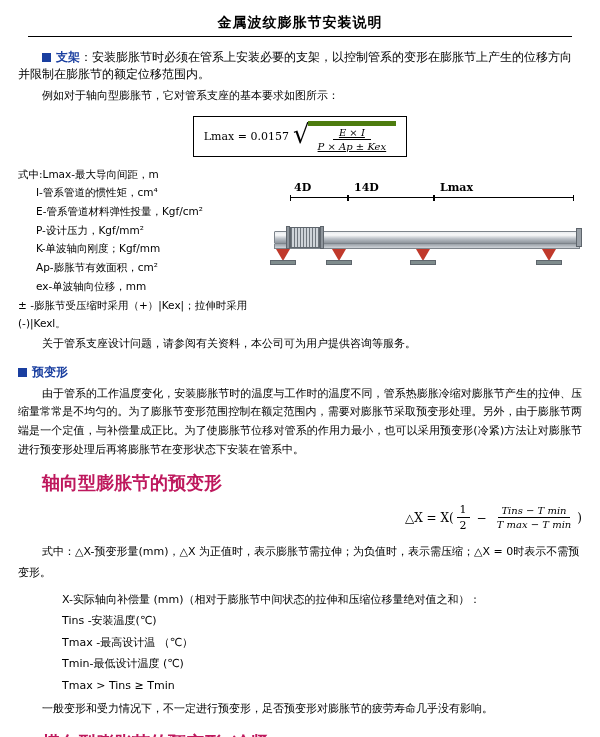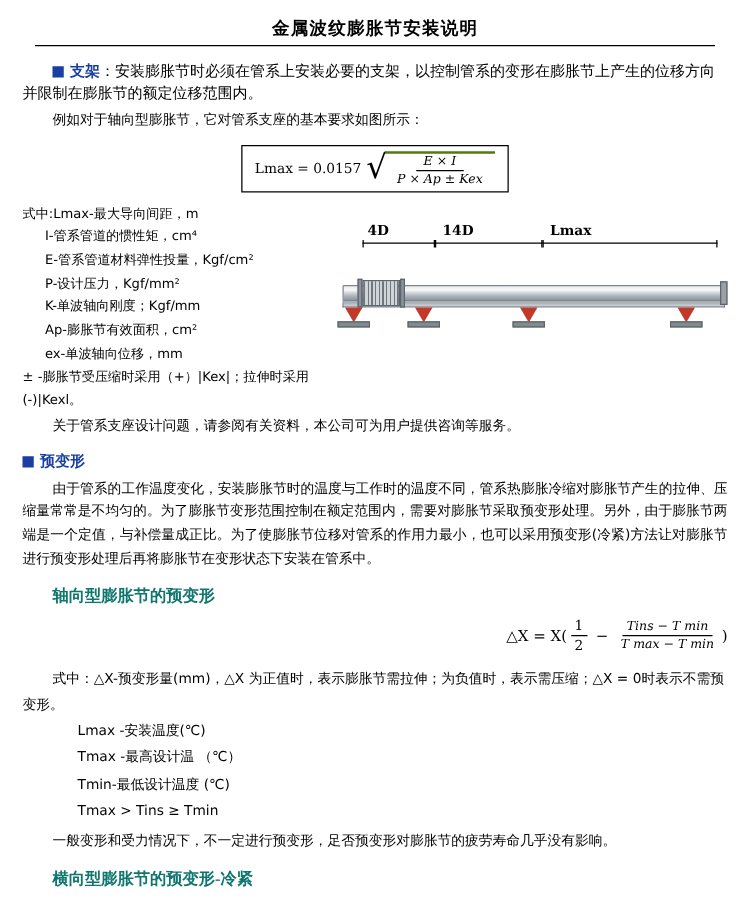--- a/index.html
+++ b/index.html
@@ -47,53 +47,54 @@
     display: inline-block;
     width: 9px; height: 9px;
     background: #1a3fa0;
     margin-right: 5px;
     vertical-align: -1px;
   }
   .sec-head.inline-para { font-weight: bold; }
   .sec-head-run { font-weight: normal; color: #000; }
 
   .sub-head {
-    font-size: 13px;
+    font-size: 18px;
     font-weight: bold;
-    color: #0f766e;
+    color: #be185d;
     margin: 12px 0 6px 0;
     text-indent: 24px;
-    font-family: Liberation Serif, serif;
+    font-family: Liberation Mono, monospace;
   }
 
   
   .formula-wrap {
     display: flex;
     justify-content: center;
     margin: 10px 0 8px 0;
   }
   .formula-box {
     border: 1px solid #000;
     padding: 4px 10px 4px 10px;
     display: inline-flex;
     align-items: center;
     font-size: 11px;
     font-family: "DejaVu Serif", "Liberation Serif", serif;
   }
   .formula-lead { font-weight: normal; margin-right: 4px; }
   .radical { display: inline-flex; align-items: stretch; }
   .radical .sign { font-size: 26px; line-height: 1; margin-right: -2px; }
   .radical .body {
-    border-top: 2px solid #4d7c0f;
+    border-top: 5px solid #4d7c0f;
     padding: 1px 4px 0 4px;
     display: flex;
     flex-direction: column;
     align-items: center;
     font-style: italic;
     font-size: 10px;
+    text-decoration: underline;
   }
   .radical .num { border-bottom: 1px solid #000; padding: 0 6px 1px 6px; }
   .radical .den { padding: 1px 6px 0 6px; }
 
   
   .mid-row { display: flex; gap: 2px; margin-top: 6px; }
   .legend { width: 248px; flex: none; }
   .legend p {
     font-size: 10.5px;
     line-height: 1.78;
@@ -325,21 +326,22 @@
       <span class="frac">
         <span class="n">Tins − T min</span>
         <span class="d">T max − T min</span>
       </span>
       <span>)</span>
     </span>
   </div>
 
   <p class="note">式中：△X-预变形量(mm)，△X 为正值时，表示膨胀节需拉伸；为负值时，表示需压缩；△X = 0时表示不需预变形。</p>
 
-  <p class="note2">Lmax -安装温度(℃)</p>
+  <p class="note2" style="margin-top:6px;">X-实际轴向补偿量 (mm)（相对于膨胀节中间状态的拉伸和压缩位移量绝对值之和）：</p>
+  <p class="note2">Tins -安装温度(℃)</p>
   <p class="note2">Tmax -最高设计温 （℃）</p>
   <p class="note2">Tmin-最低设计温度 (℃)</p>
   <p class="note2">Tmax &gt; Tins ≥ Tmin</p>
 
   <p class="note3" style="margin-top:4px;">一般变形和受力情况下，不一定进行预变形，足否预变形对膨胀节的疲劳寿命几乎没有影响。</p>
 
   <div class="sub-head">横向型膨胀节的预变形-冷紧</div>
 
 </div>
 

